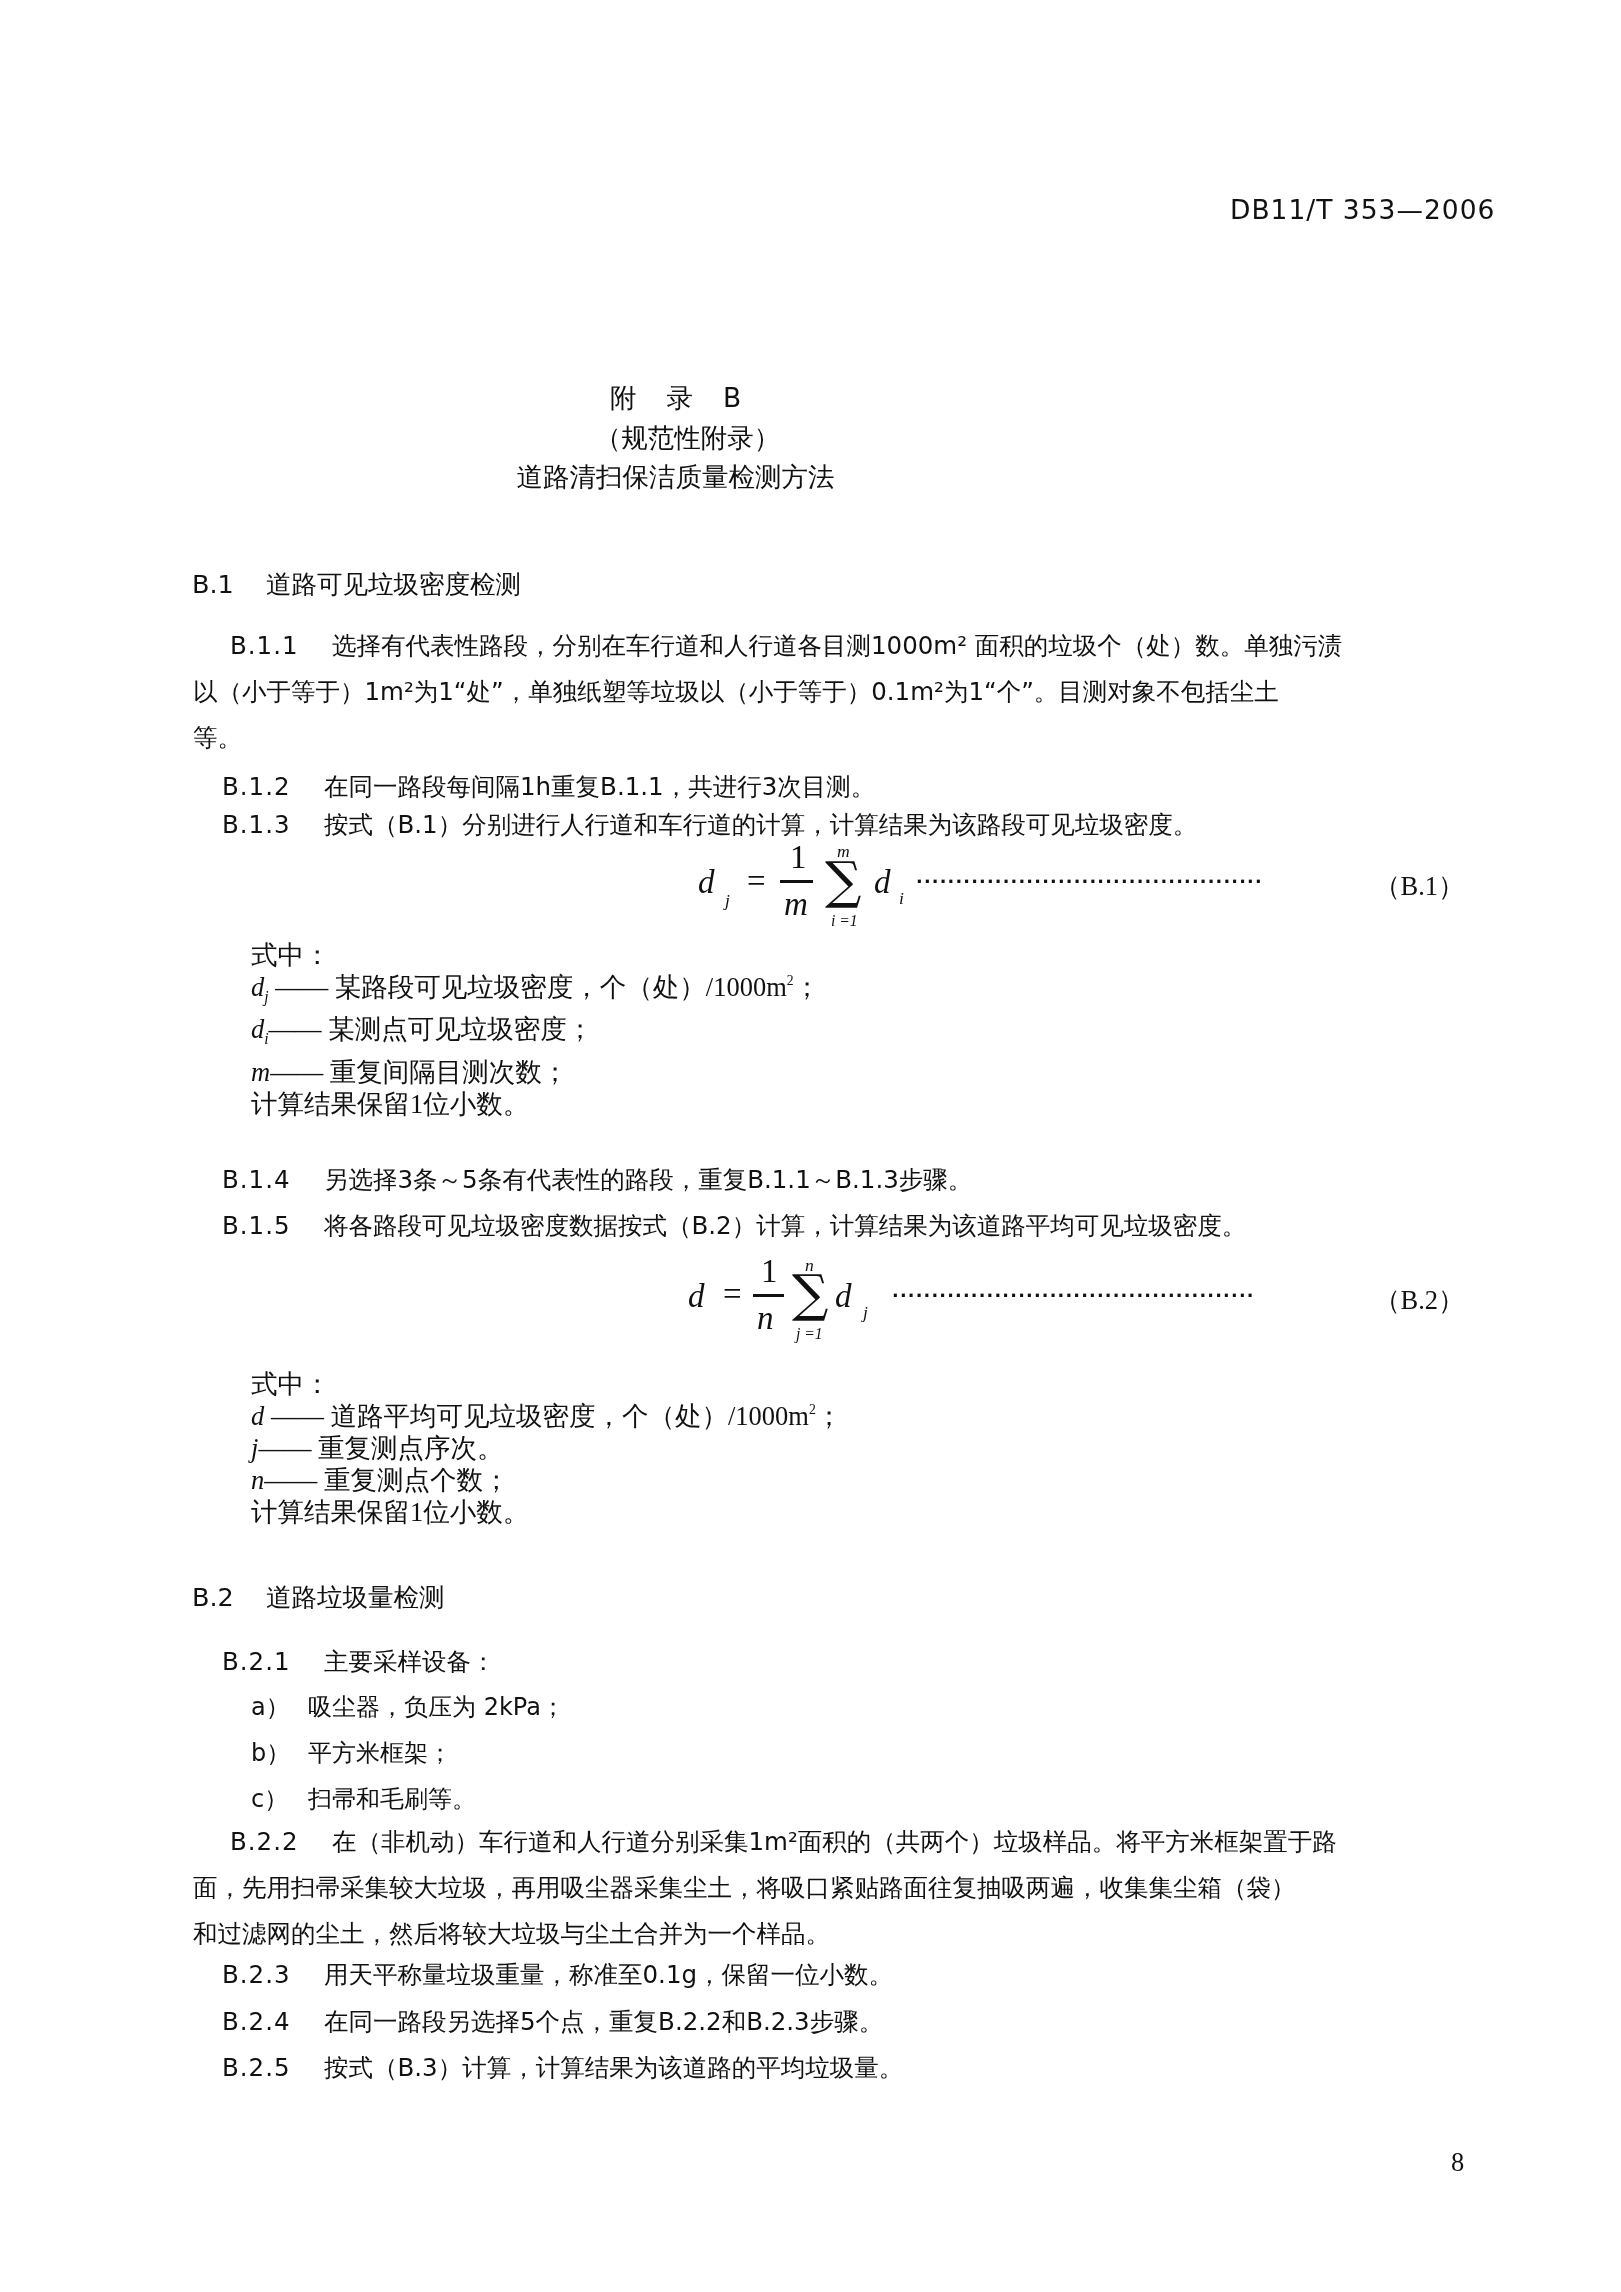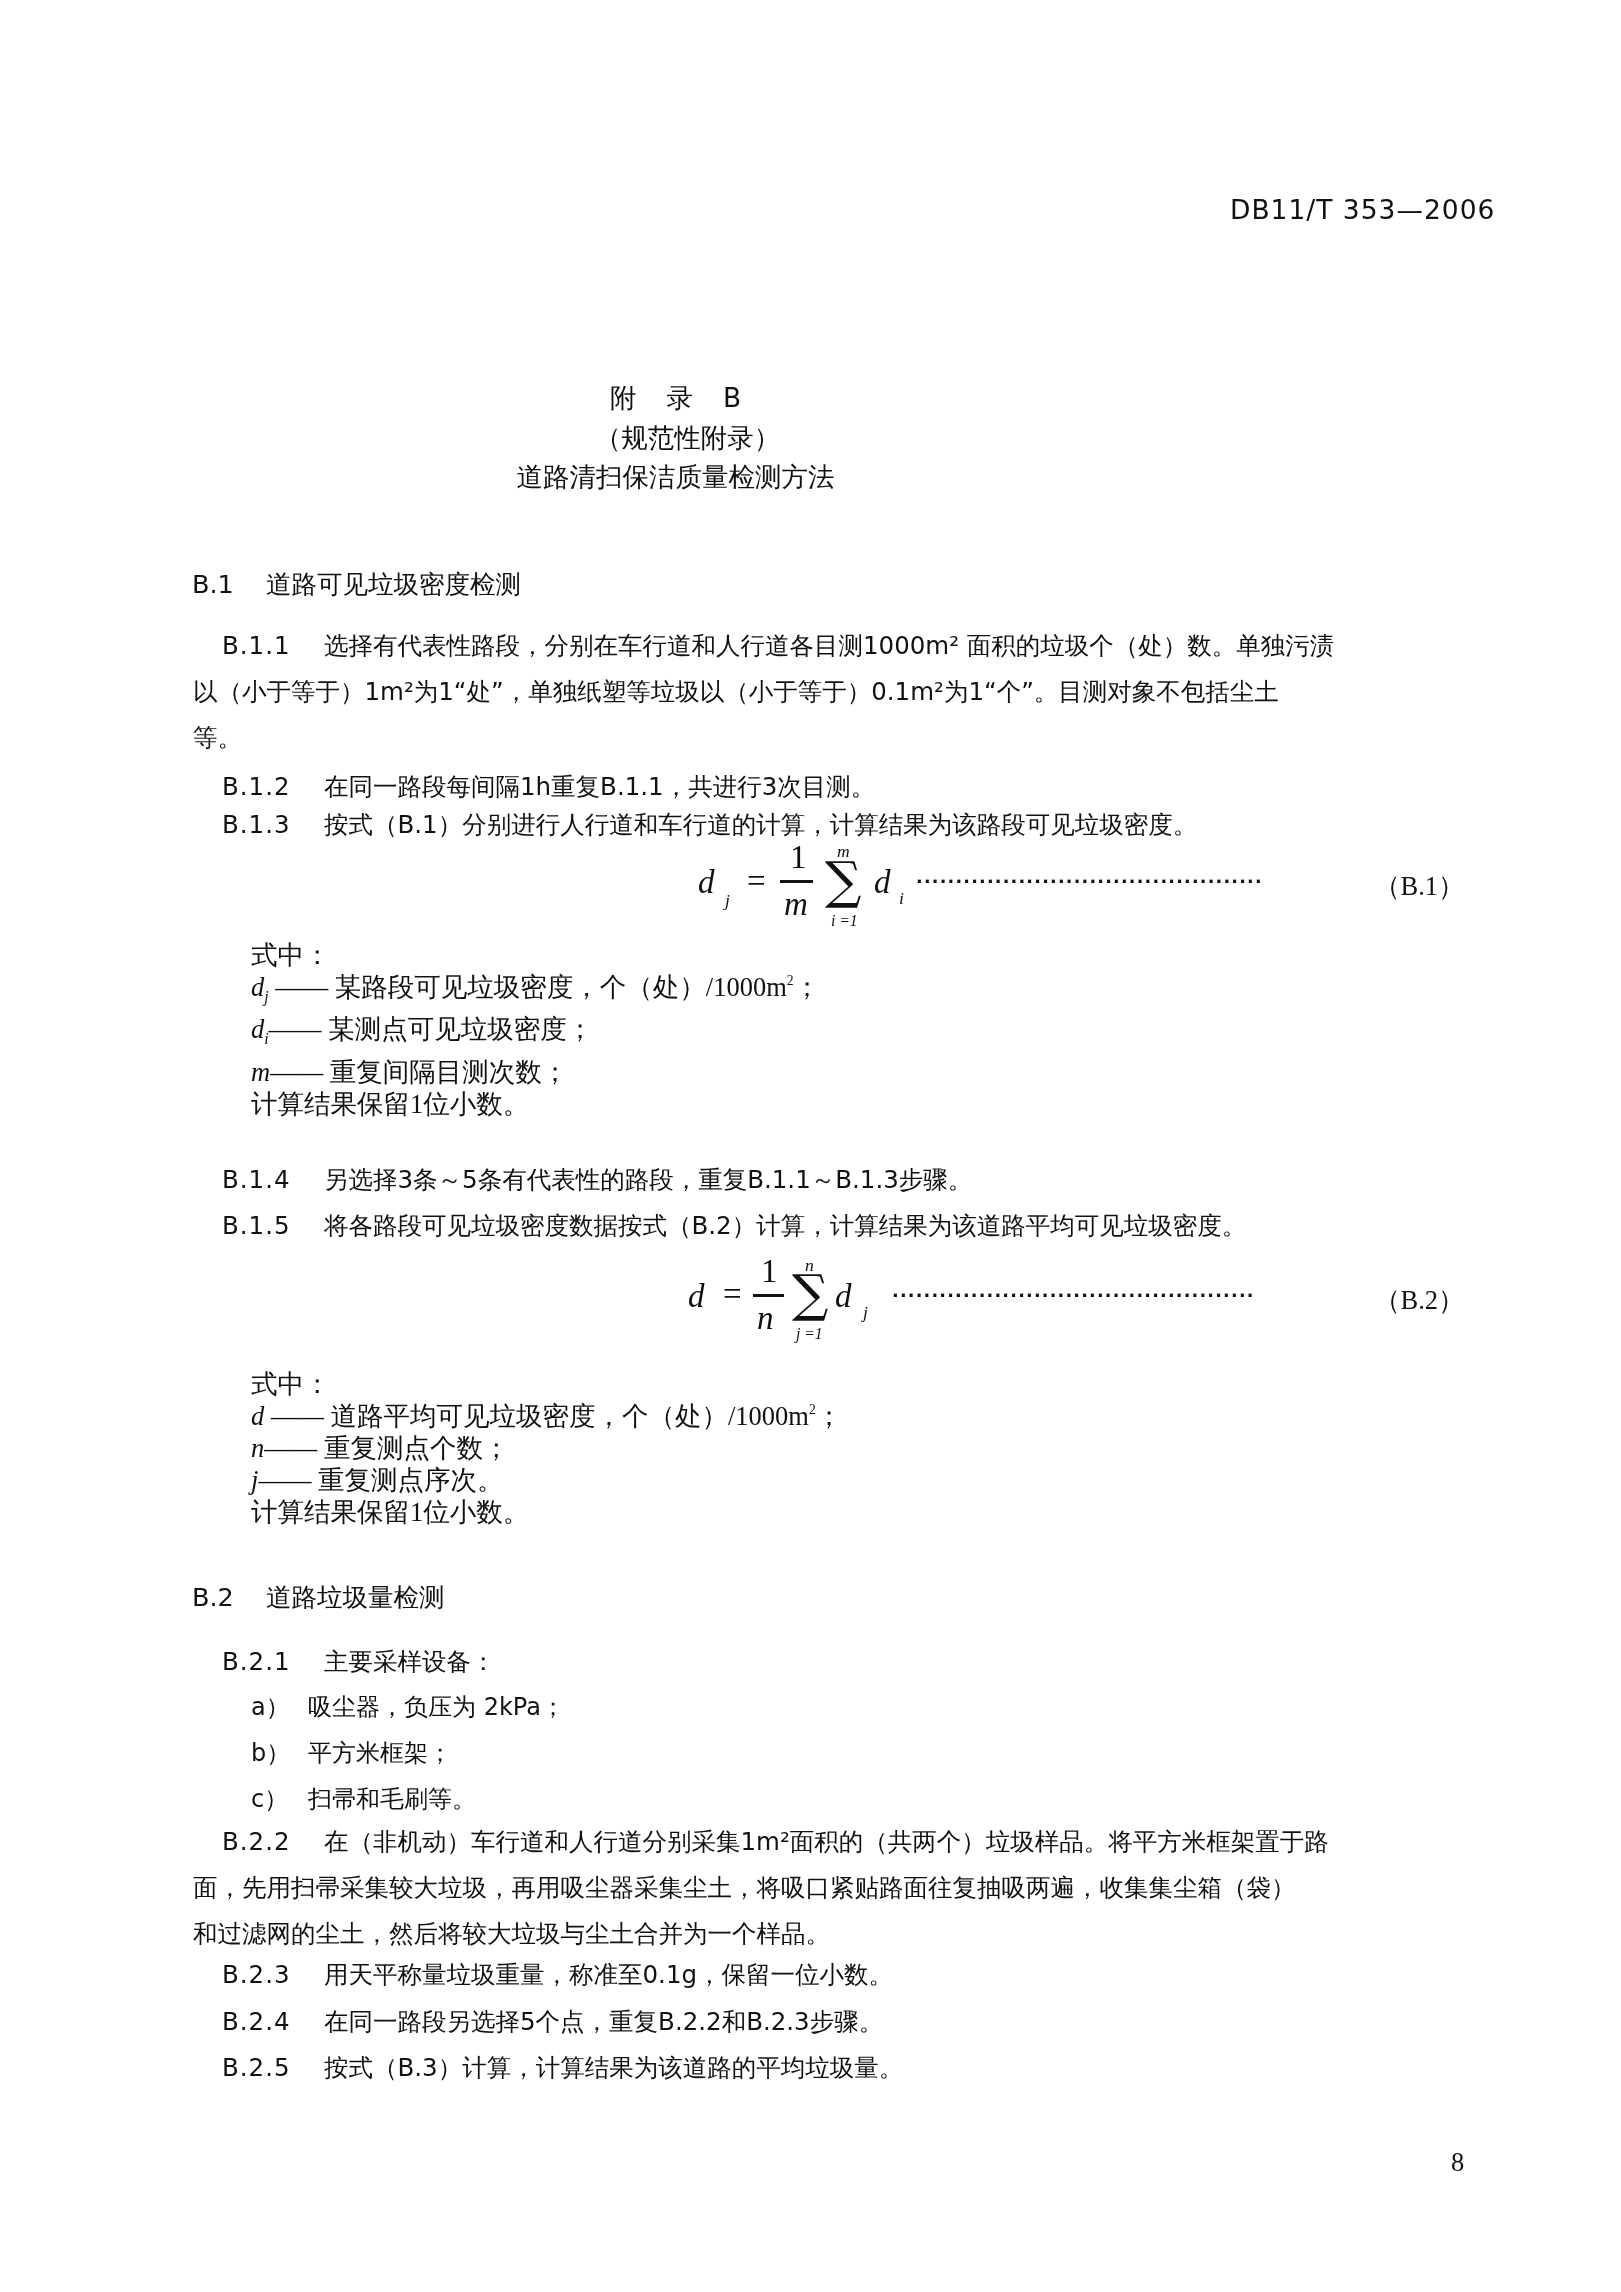--- a/index.html
+++ b/index.html
@@ -9,21 +9,21 @@
   .title { left: 0; width: 1351px; text-align: center; font-family: "DejaVu Sans", sans-serif; font-size: 26.5px; }
   .t1 { top: 380px; word-spacing: 21.6px; }
   .t2 { top: 420px; padding-left: 12px; }
   .t3 { top: 459px; }
   .sec { left: 192px; font-family: "DejaVu Sans", sans-serif; font-size: 25.5px; }
   .sec .num { display: inline-block; width: 74px; }
   .para { left: 222px; font-family: "DejaVu Sans", sans-serif; font-size: 24.5px; line-height: 46px; }
   .para .num { display: inline-block; width: 102px; letter-spacing: 1px; }
   .wrapblock { position: absolute; left: 222px; width: 1264px; font-family: "DejaVu Sans", sans-serif; font-size: 24.5px; line-height: 46px; white-space: normal; }
   .wrapblock .num { display: inline-block; width: 102px; letter-spacing: 1px; }
-  .line { display: block; white-space: nowrap; }
+  .line { display: block; white-space: nowrap; margin-left: 8px; }
   sup { font-size: 13.7px; vertical-align: 10.8px; line-height: 0; }
   .defs { left: 251px; font-family: "Liberation Serif", "DejaVu Serif", serif; font-size: 26.5px; line-height: 32px; }
   .defs .it { font-style: italic; }
   .formula { font-family: "Liberation Serif", "DejaVu Serif", serif; }
   .fvar { font-style: italic; font-size: 33px; position: absolute; }
   .fsub { font-style: italic; font-size: 17.6px; position: absolute; }
   .fnum { font-size: 33px; position: absolute; }
   .frac-bar { position: absolute; height: 2.9px; background: #111; }
   .sigma { font-size: 51px; position: absolute; font-family: "DejaVu Serif", serif; }
   .dots { position: absolute; font-size: 17.6px; letter-spacing: 1.2px; font-family: "DejaVu Sans", sans-serif; font-weight: bold; }
@@ -101,22 +101,22 @@
   <span class="fsub" style="left:796px; top:1325px; font-size:15.7px;">j =1</span>
   <span class="fvar" style="left:835px; top:1278px;">d</span>
   <span class="fsub" style="left:863px; top:1302px;">j</span>
   <span class="dots" style="left:892px; top:1286px;">··············································</span>
   <span class="fref" style="left:1374px; top:1282px;">（B.2）</span>
 </div>
 
 <div class="abs defs" style="top:1368px;">
   <div>式中：</div>
   <div><span class="it">d</span><span> —— 道路平均可见垃圾密度，个（处）/1000m</span><sup>2</sup><span>；</span></div>
+  <div><span class="it">j</span><span>—— 重复测点序次。</span></div>
   <div><span class="it">n</span><span>—— 重复测点个数；</span></div>
-  <div><span class="it">j</span><span>—— 重复测点序次。</span></div>
   <div>计算结果保留1位小数。</div>
 </div>
 
 <div class="abs sec" style="top:1580px;">
   <span class="num">B.2</span><span>道路垃圾量检测</span>
 </div>
 
 <div class="abs para" style="top:1639px;">
   <span class="num">B.2.1</span><span>主要采样设备：</span>
 </div>

